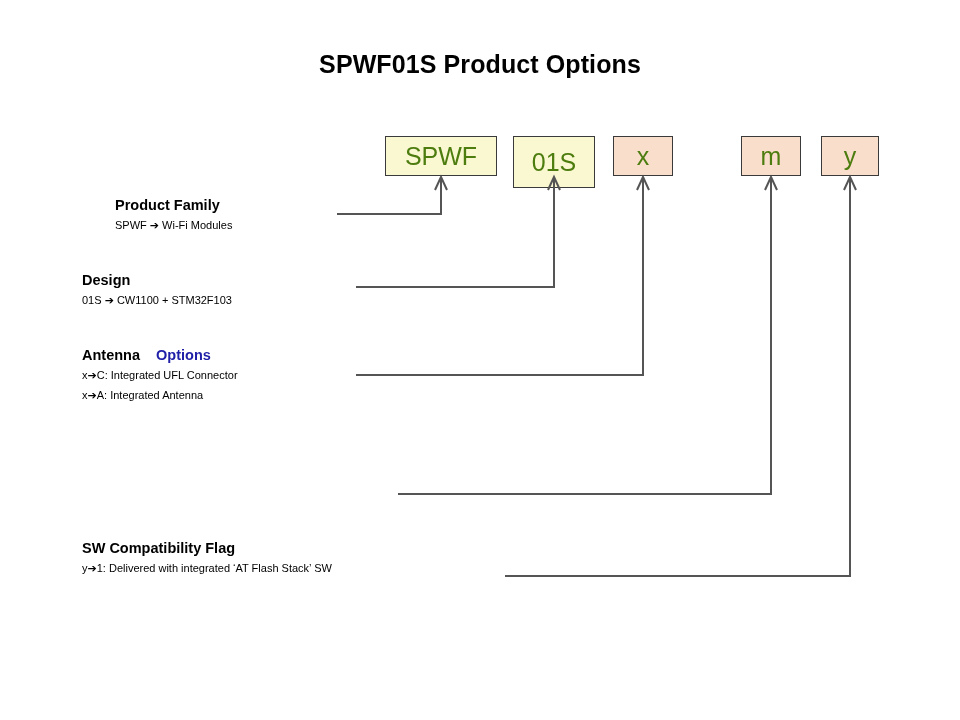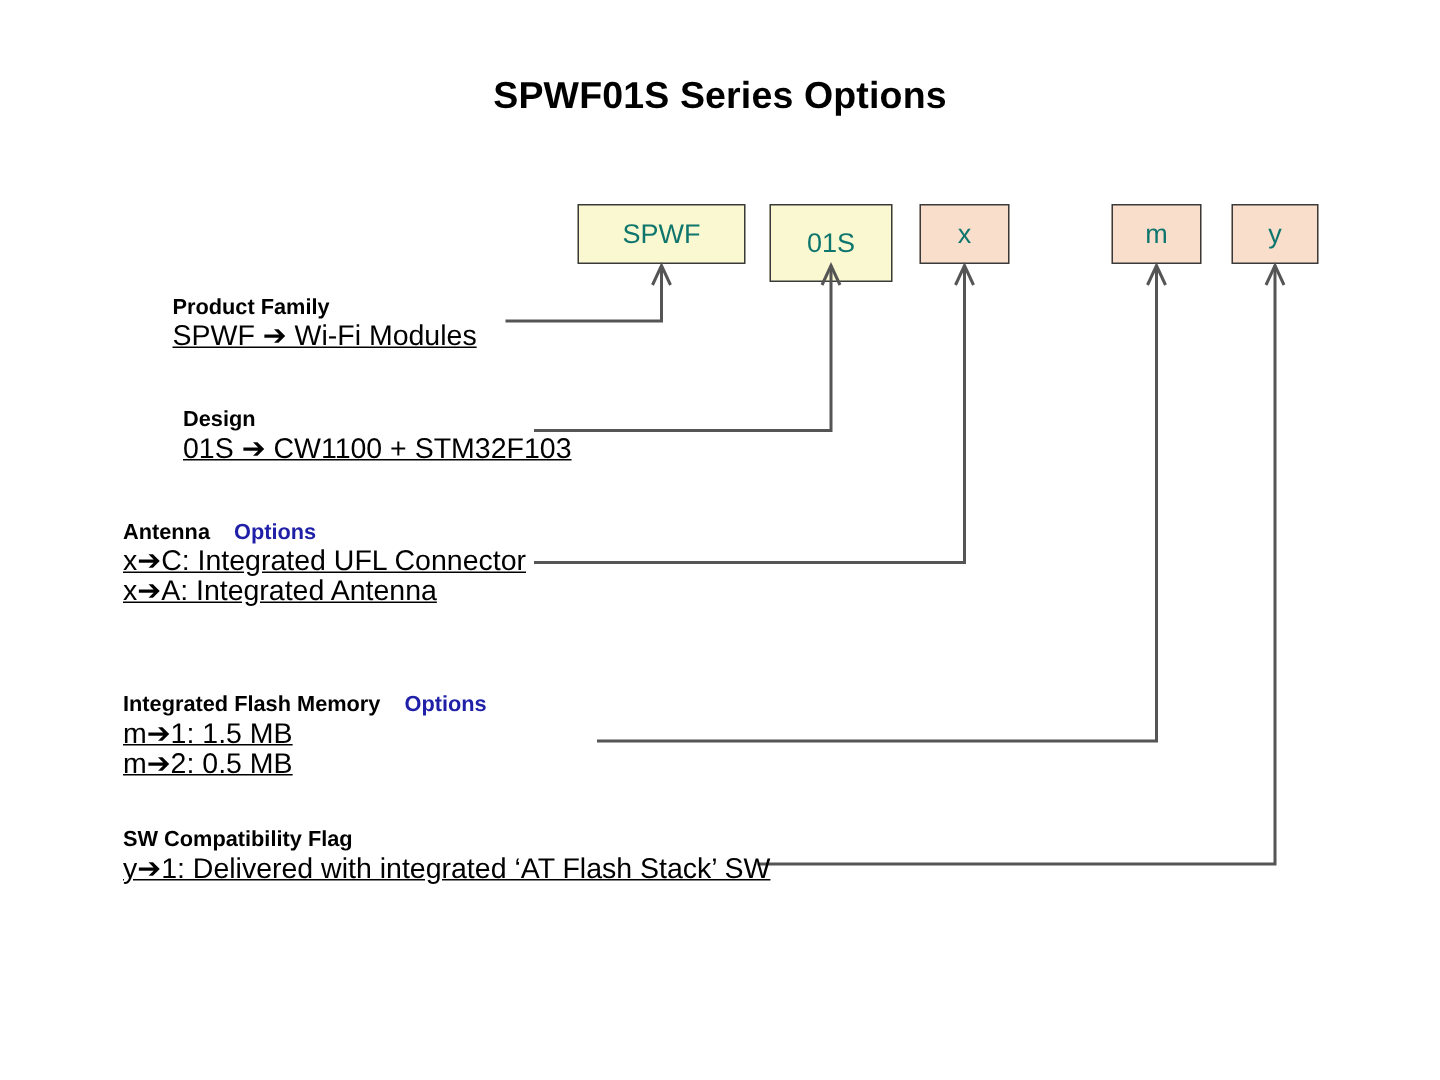--- a/index.html
+++ b/index.html
@@ -34,22 +34,22 @@
   }
 
   
   .pn-box {
     position: absolute;
     box-sizing: border-box;
     border: 1px solid #3a3a3a;
     display: flex;
     align-items: center;
     justify-content: center;
-    font-size: 18px;
-    color: #0f766e;
+    font-size: 25px;
+    color: #4d7c0f;
     line-height: 1;
   }
 
   
   #connectors {
     position: absolute;
     left: 0;
     top: 0;
     width: 960px;
     height: 720px;
@@ -66,32 +66,31 @@
     font-size: 14.5px;
     font-weight: bold;
     line-height: 19px;
     white-space: nowrap;
   }
   .legend-title .opt {
     color: #1f1fa8;
     margin-left: 12px;
   }
   .legend-line {
-    font-size: 19px;
+    font-size: 11px;
     line-height: 20px;
     white-space: nowrap;
-    text-decoration: underline;
   }
 </style>
 </head>
 <body>
 
 <div id="slide">
 
-  <div id="title">SPWF01S Series Options</div>
+  <div id="title">SPWF01S Product Options</div>
 
   <div class="pn-box" style="left: 385px; top: 136px; width: 112px; height: 40px; background: rgb(250, 248, 208); border-color: rgb(58, 58, 58);">
     <span>SPWF</span>
   </div>
   <div class="pn-box" style="left: 513px; top: 136px; width: 82px; height: 52px; background: rgb(250, 248, 208); border-color: rgb(58, 58, 58);">
     <span>01S</span>
   </div>
   <div class="pn-box" style="left: 613px; top: 136px; width: 60px; height: 40px; background: rgb(250, 222, 204); border-color: rgb(58, 58, 58);">
     <span>x</span>
   </div>
@@ -125,43 +124,36 @@
       </g>
     </svg>
 
   <div class="legend-block" style="top: 196px; margin-left: 33px;">
     <div class="legend-title">
       <span>Product Family</span><span class="opt"></span>
     </div>
     <div class="legend-line">SPWF ➔ Wi-Fi Modules</div>
   </div>
 
-  <div class="legend-block" style="top: 271px; margin-left: 40px;">
+  <div class="legend-block" style="top: 271px;">
     <div class="legend-title">
       <span>Design</span><span class="opt"></span>
     </div>
     <div class="legend-line">01S ➔  CW1100 + STM32F103</div>
   </div>
 
   <div class="legend-block" style="top: 346px;">
     <div class="legend-title">
       <span>Antenna </span><span class="opt">Options</span>
     </div>
     <div class="legend-line">x➔C: Integrated UFL Connector</div>
     <div class="legend-line">x➔A: Integrated Antenna</div>
   </div>
 
-  <div class="legend-block" style="top: 461px;">
-    <div class="legend-title">
-      <span>Integrated Flash Memory </span><span class="opt">Options</span>
-    </div>
-    <div class="legend-line">m➔1: 1.5 MB</div>
-    <div class="legend-line">m➔2: 0.5 MB</div>
-  </div>
 
-  <div class="legend-block" style="top: 551px;">
+  <div class="legend-block" style="top: 539px;">
     <div class="legend-title">
       <span>SW Compatibility Flag</span><span class="opt"></span>
     </div>
     <div class="legend-line">y➔1: Delivered with integrated ‘AT Flash Stack’ SW</div>
   </div>
 
 </div>
 
 </body></html>

